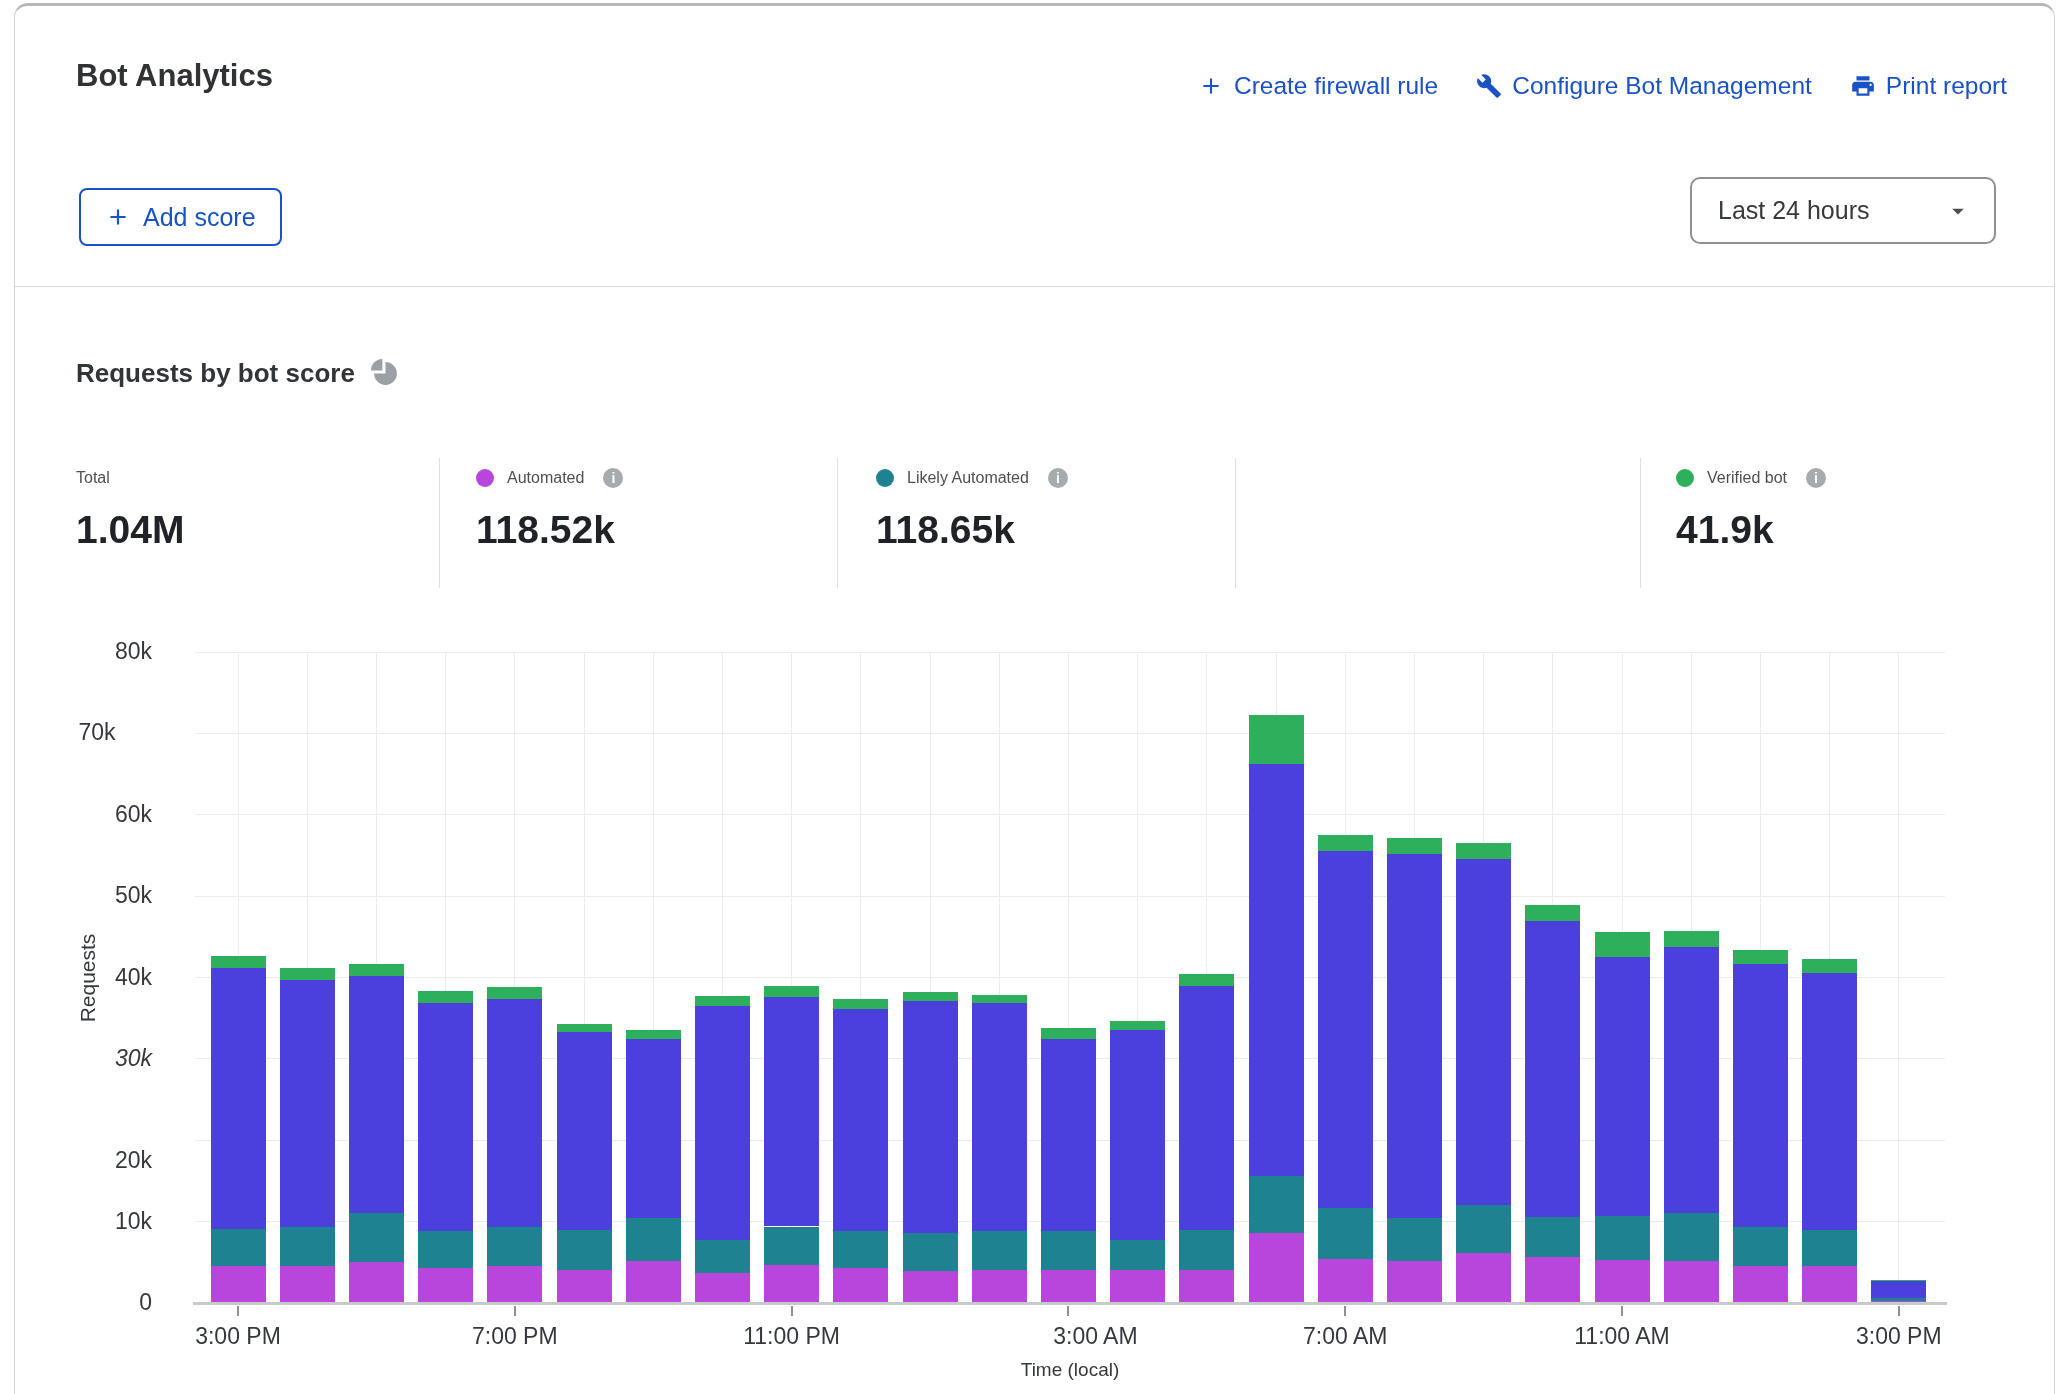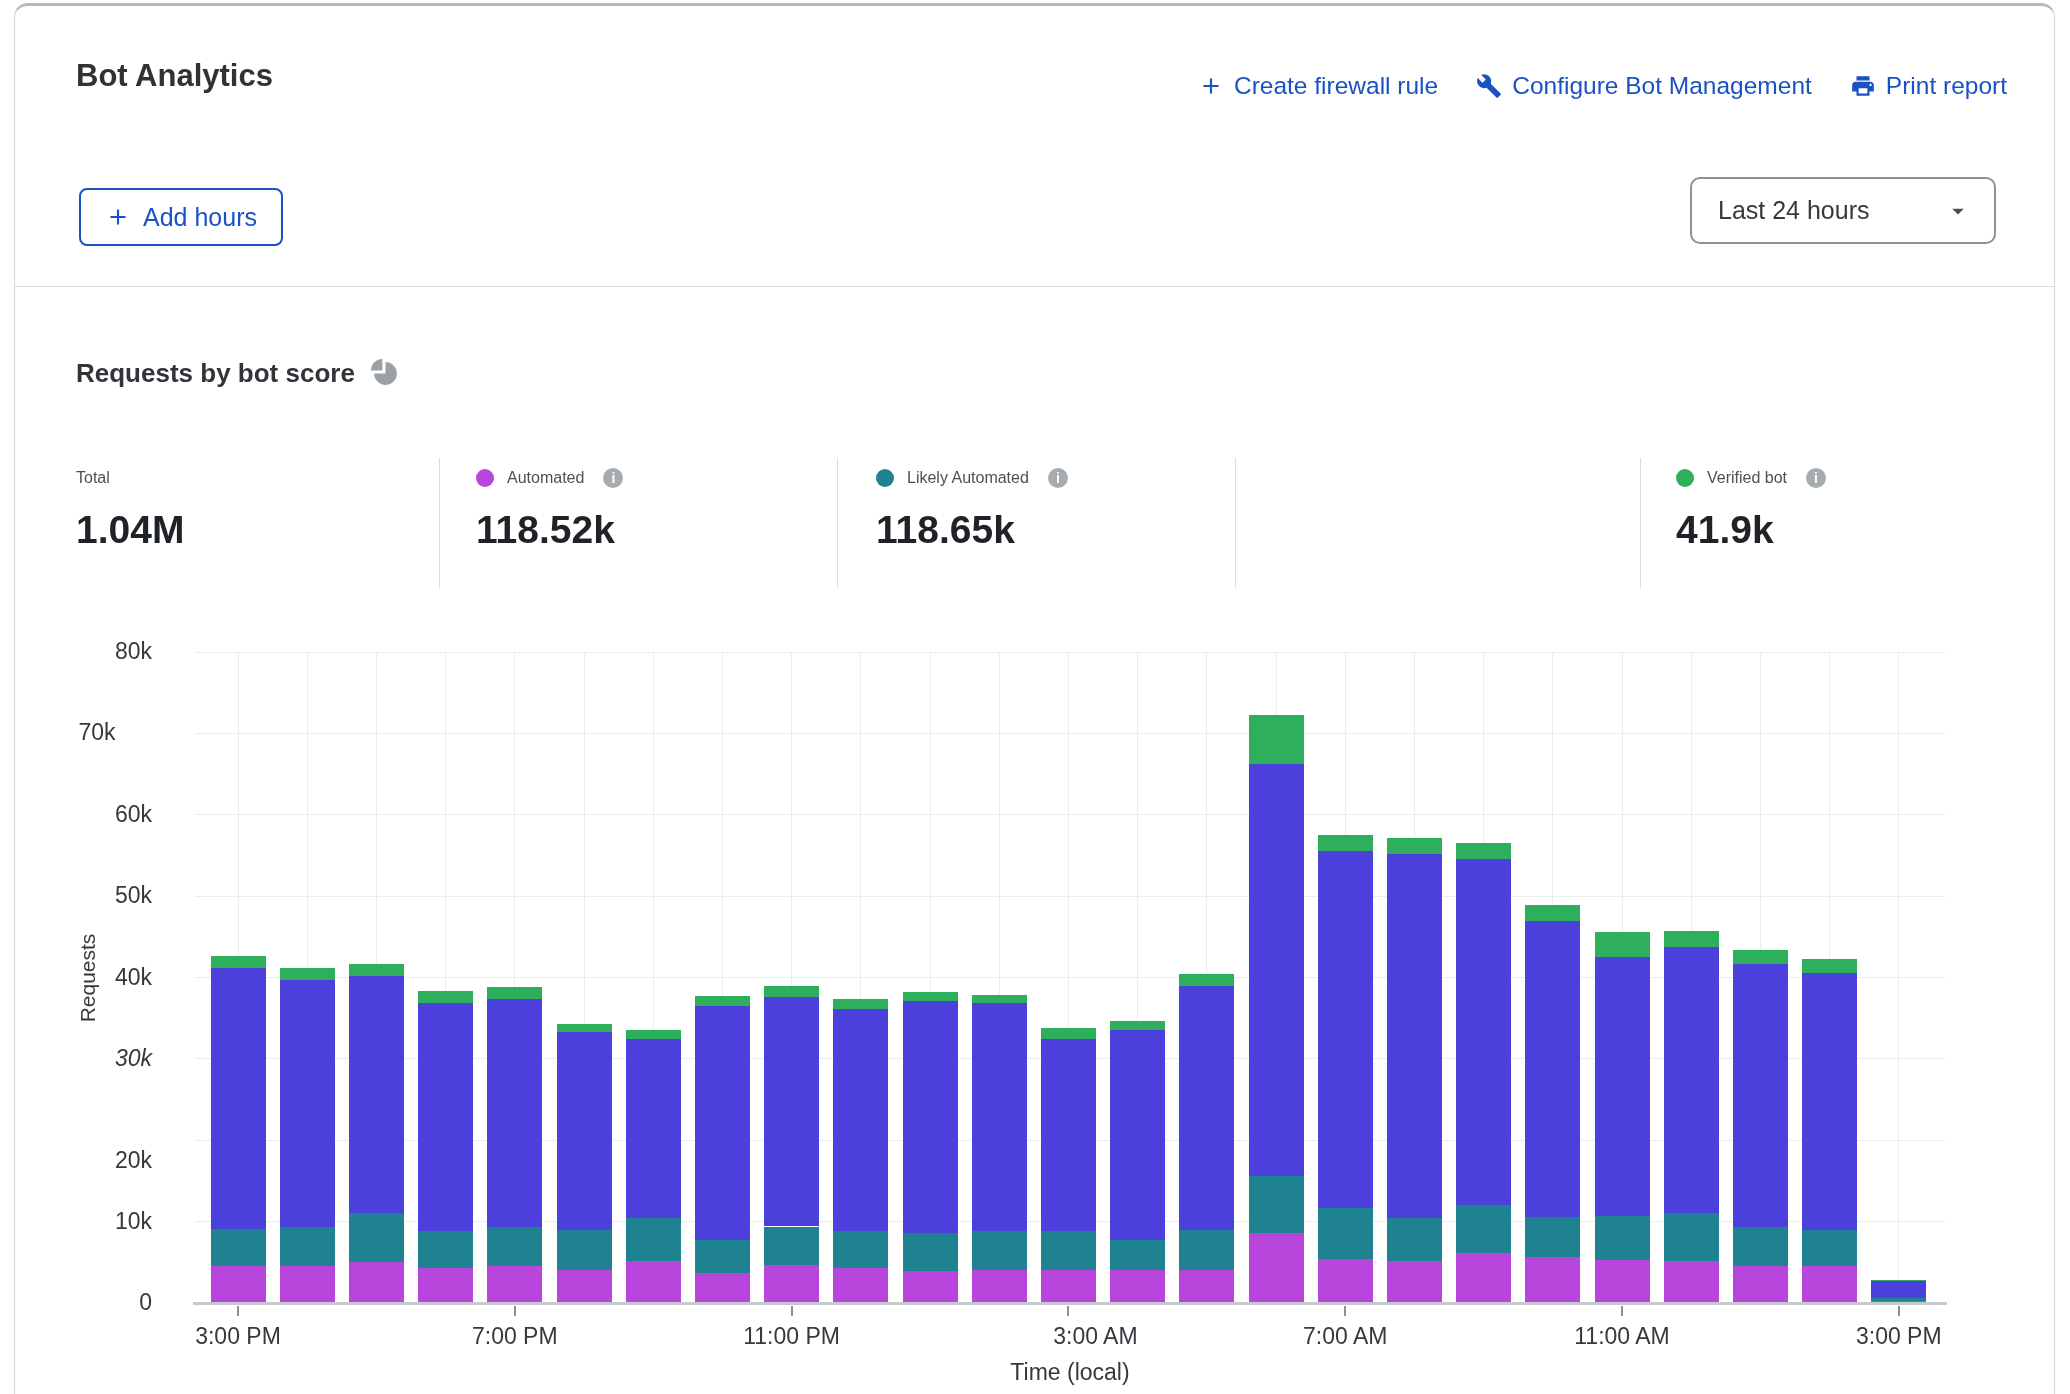--- a/index.html
+++ b/index.html
@@ -36,21 +36,21 @@
   .stat-divider { position:absolute; top:452px; width:1px; height:130px; background:#dcdee0; }
   
   #chart-layer { position:absolute; left:0; top:0; width:2070px; height:1394px; }
   .h-grid, .v-grid { position:absolute; background:#ececee; }
   .baseline { position:absolute; background:#c6cacd; }
   .x-tick { position:absolute; width:2px; height:10px; background:#8b9196; }
   .bar-seg { position:absolute; }
   .y-tick-label { position:absolute; width:110px; text-align:right; font-size:23px; color:#35383c; }
   .x-tick-label { position:absolute; transform:translateX(-50%); font-size:23px; color:#35383c; white-space:nowrap; }
   .y-axis-title { position:absolute; font-size:21px; color:#35383c; transform:translate(-50%,-50%) rotate(-90deg); white-space:nowrap; }
-  .x-axis-title { position:absolute; transform:translateX(-50%); font-size:23px; color:#35383c; white-space:nowrap; }
+  .x-axis-title { position:absolute; transform:translateX(-50%); font-size:19px; color:#35383c; white-space:nowrap; }
 </style>
 </head>
 <body>
 
 <div class="card">
 
   <div class="page-title">Bot Analytics</div>
 
   <div class="header-actions">
     <div class="action-link">
@@ -70,21 +70,21 @@
           <path d="M19 8H5c-1.66 0-3 1.34-3 3v6h4v4h12v-4h4v-6c0-1.66-1.34-3-3-3zm-3 11H8v-5h8v5zm3-7c-.55 0-1-.45-1-1s.45-1 1-1 1 .45 1 1-.45 1-1 1zm-1-9H6v4h12V3z"></path>
         </svg>
       <span>Print report</span>
     </div>
   </div>
 
   <button class="btn-add-filter">
     <svg viewBox="0 0 24 24">
         <path d="M19 13h-6v6h-2v-6H5v-2h6V5h2v6h6v2z"></path>
       </svg>
-    <span>Add hours</span>
+    <span>Add score</span>
   </button>
 
   <div class="dropdown">
     <span>Last 24 hours</span>
     <svg class="caret" viewBox="0 0 24 24">
         <path d="M7 10l5 5 5-5z"></path>
       </svg>
   </div>
 
   <div class="header-divider"></div>

